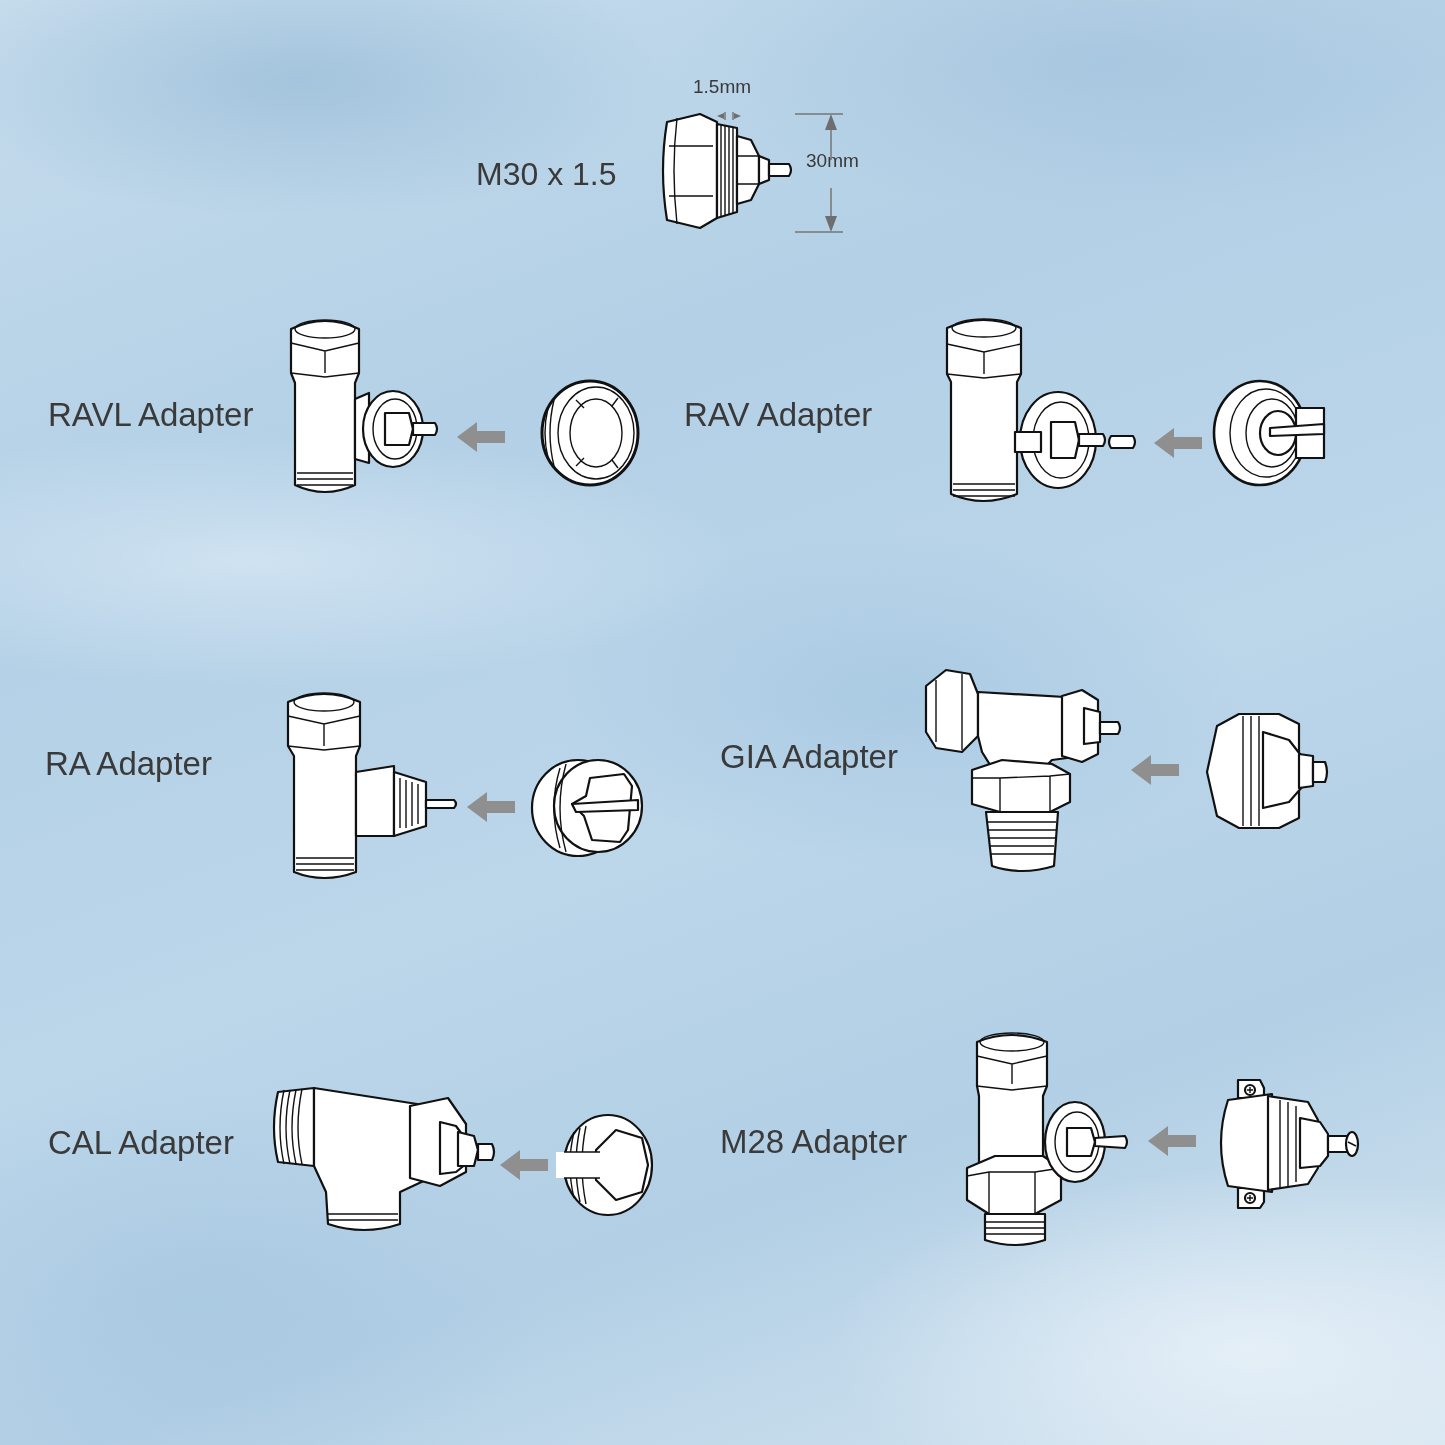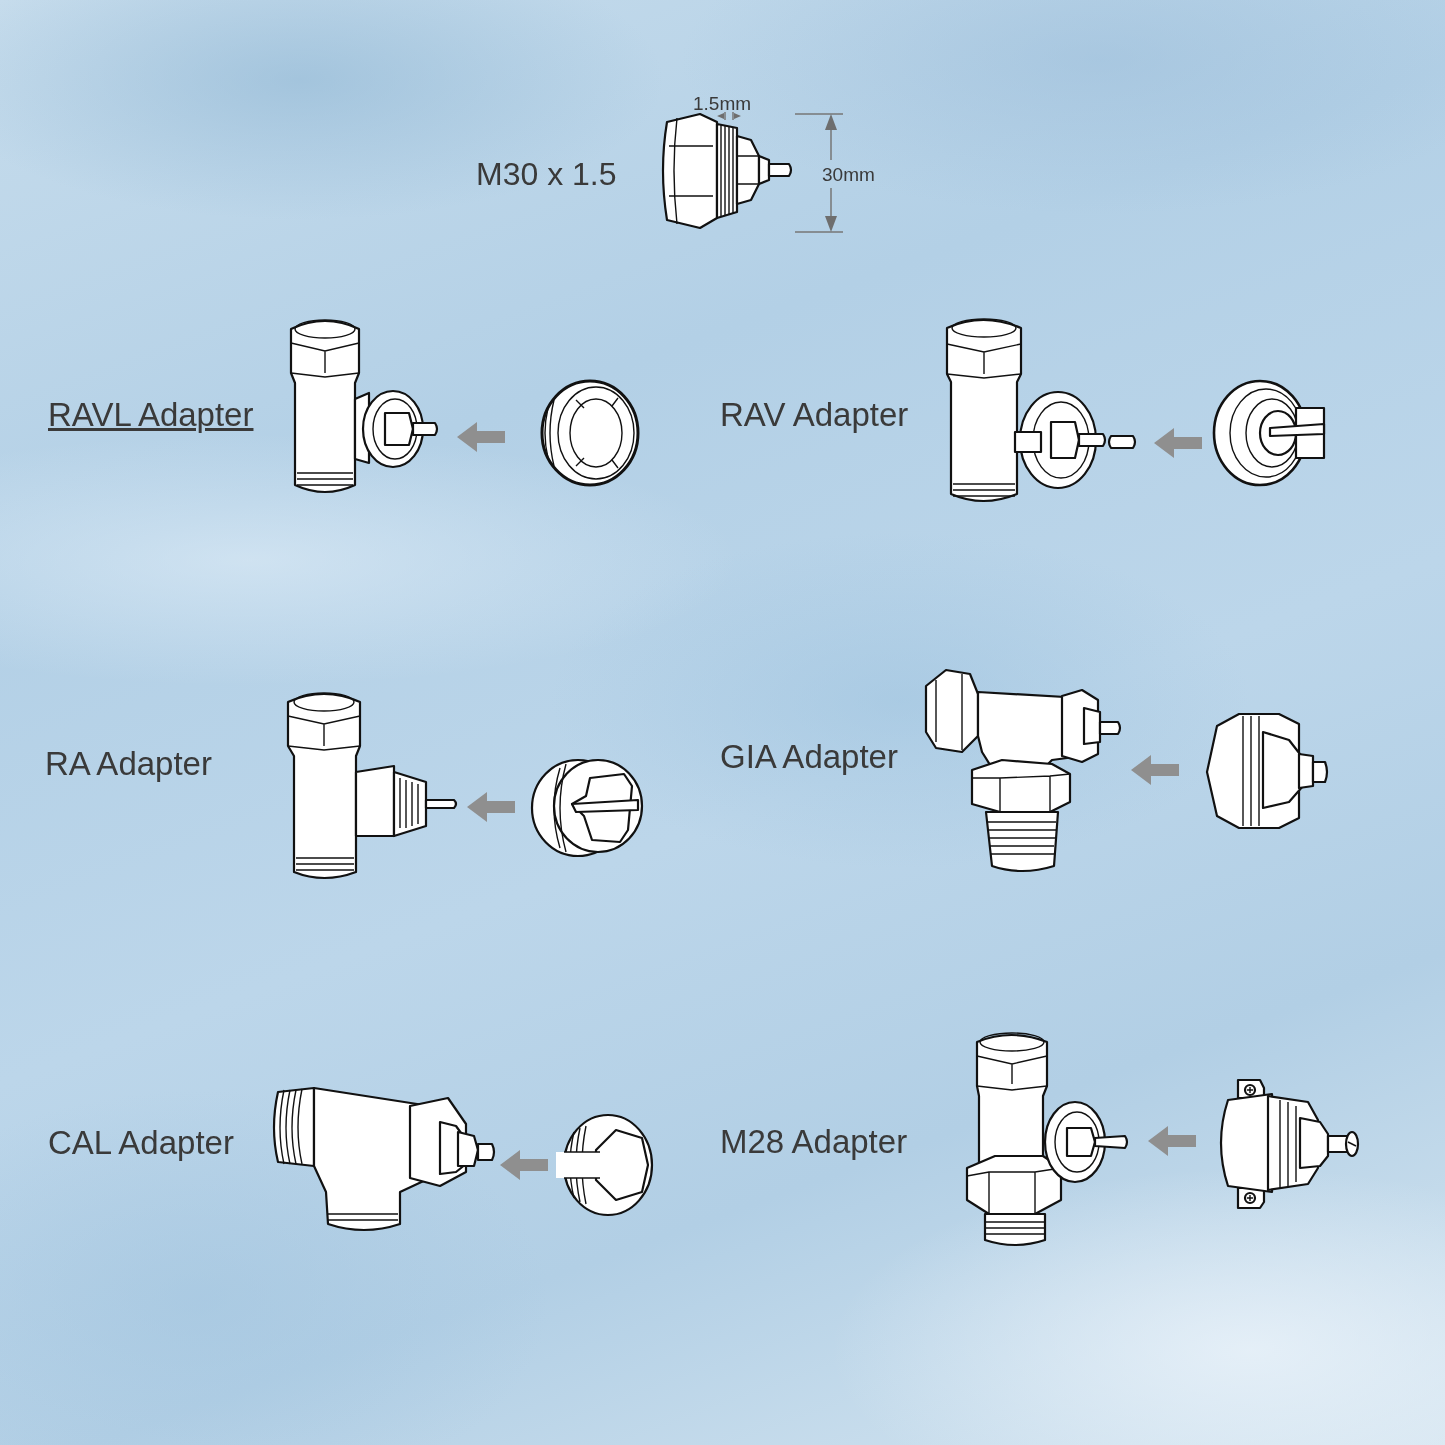--- a/index.html
+++ b/index.html
@@ -23,22 +23,22 @@
   svg.part .o { fill:#fff; stroke:#111; stroke-width:2.2; stroke-linejoin:round; }
   svg.part .l { fill:none; stroke:#111; stroke-width:1.4; }
   svg.part .arrow { fill:#8f8f8f; }
   svg.part .dl { stroke:#777; stroke-width:1.5; fill:none; }
   svg.part .da { fill:#6e6e6e; }
 </style>
 </head>
 <body>
 
 <div class="label" style="left:476px;top:156px;font-size:32px;">M30 x 1.5</div>
-<div class="dim" style="left:693px;top:76px;margin-top:17px;">1.5mm</div>
-<div class="dim" style="left:806px;top:164px;margin-left:16px;">30mm</div>
+<div class="dim" style="left:693px;top:76px;">1.5mm</div>
+<div class="dim" style="left:806px;top:150px;">30mm</div>
 
 <svg class="part" style="left:655px;top:100px" width="230" height="140" viewBox="0 0 230 140">
 
   <path class="o" d="M12 22 L45 14 L62 22 L62 118 L45 128 L12 120 Q4 70 12 22Z"></path>
   <path class="l" d="M22 18 Q16 70 22 124"></path>
   <path class="l" d="M14 46 L58 46 M14 96 L58 96"></path>
 
   <path class="o" d="M62 24 L82 28 L82 112 L62 118Z"></path>
   <path class="l" d="M66 25 L66 117 M70 26 L70 116 M74 27 L74 115 M78 27 L78 114"></path>
 
@@ -49,21 +49,21 @@
 
   <path class="o" d="M114 64 L134 64 Q138 70 134 76 L114 76Z"></path>
 
   <path class="dl" d="M70 12 L70 20 M78 12 L78 20"></path>
   <path class="da" d="M62 16 L69 13 L69 19Z M86 16 L79 13 L79 19Z"></path>
 
   <path class="dl" d="M140 14 L188 14 M140 132 L188 132 M176 28 L176 60 M176 88 L176 118"></path>
   <path class="da" d="M176 14 L170 30 L182 30Z M176 132 L170 116 L182 116Z"></path>
 </svg>
 
-<div class="label" style="left:48px;top:396px;text-decoration:underline;">RAVL Adapter</div>
+<div class="label" style="left:48px;top:396px;">RAVL Adapter</div>
 <svg class="part" style="left:285px;top:313px" width="170" height="195" viewBox="0 0 170 195">
   <path class="o" d="M6 16 Q40 0 74 16 L74 60 L70 70 L70 172 Q40 186 10 172 L10 70 L6 60Z"></path>
   <ellipse class="l" cx="40" cy="16" rx="30" ry="9"></ellipse>
   <path class="l" d="M6 30 L40 38 L74 30 M40 38 L40 60 M6 60 L40 64 L74 60"></path>
   <path class="l" d="M12 160 L68 160 M12 166 L68 166 M12 172 L68 172"></path>
   <path class="o" d="M70 86 L84 80 L84 150 L70 146Z"></path>
   <ellipse class="o" cx="108" cy="116" rx="30" ry="38"></ellipse>
   <ellipse class="l" cx="110" cy="116" rx="22" ry="30"></ellipse>
   <path class="o" d="M100 100 L124 100 L128 116 L124 132 L100 132Z"></path>
   <path class="o" d="M128 110 L150 110 Q154 116 150 122 L128 122Z"></path>
@@ -72,21 +72,21 @@
   <path class="arrow" d="M0 15 L20 0 L20 9 L48 9 L48 21 L20 21 L20 30Z"></path>
 </svg>
 <svg class="part" style="left:538px;top:378px" width="105" height="110" viewBox="0 0 105 110">
   <ellipse class="o" cx="52" cy="55" rx="48" ry="52" style="stroke-width:3"></ellipse>
   <path class="l" d="M10 30 Q4 55 10 80 M16 22 Q8 55 16 88"></path>
   <ellipse class="l" cx="58" cy="55" rx="38" ry="46"></ellipse>
   <ellipse class="l" cx="58" cy="55" rx="26" ry="34"></ellipse>
   <path class="l" d="M38 22 L46 30 M80 20 L74 28 M38 88 L46 80 M80 90 L74 82"></path>
 </svg>
 
-<div class="label" style="left:720px;top:396px;">RAV Adapter</div>
+<div class="label" style="left:684px;top:396px;">RAV Adapter</div>
 <svg class="part" style="left:943px;top:312px" width="200" height="200" viewBox="0 0 200 200">
   <path class="o" d="M4 16 Q40 0 78 16 L78 62 L74 70 L74 182 Q40 196 8 182 L8 70 L4 62Z"></path>
   <ellipse class="l" cx="41" cy="16" rx="32" ry="9"></ellipse>
   <path class="l" d="M4 32 L41 40 L78 32 M41 40 L41 62 M4 62 L41 66 L78 62"></path>
   <path class="l" d="M10 172 L72 172 M10 178 L72 178 M10 184 L72 184"></path>
   <ellipse class="o" cx="115" cy="128" rx="38" ry="48"></ellipse>
   <ellipse class="l" cx="118" cy="128" rx="28" ry="38"></ellipse>
   <path class="o" d="M72 120 L98 120 L98 140 L72 140Z"></path>
   <path class="o" d="M108 110 L132 110 L136 128 L132 146 L108 146Z"></path>
   <path class="o" d="M136 122 L160 122 Q164 128 160 134 L136 134Z"></path>

